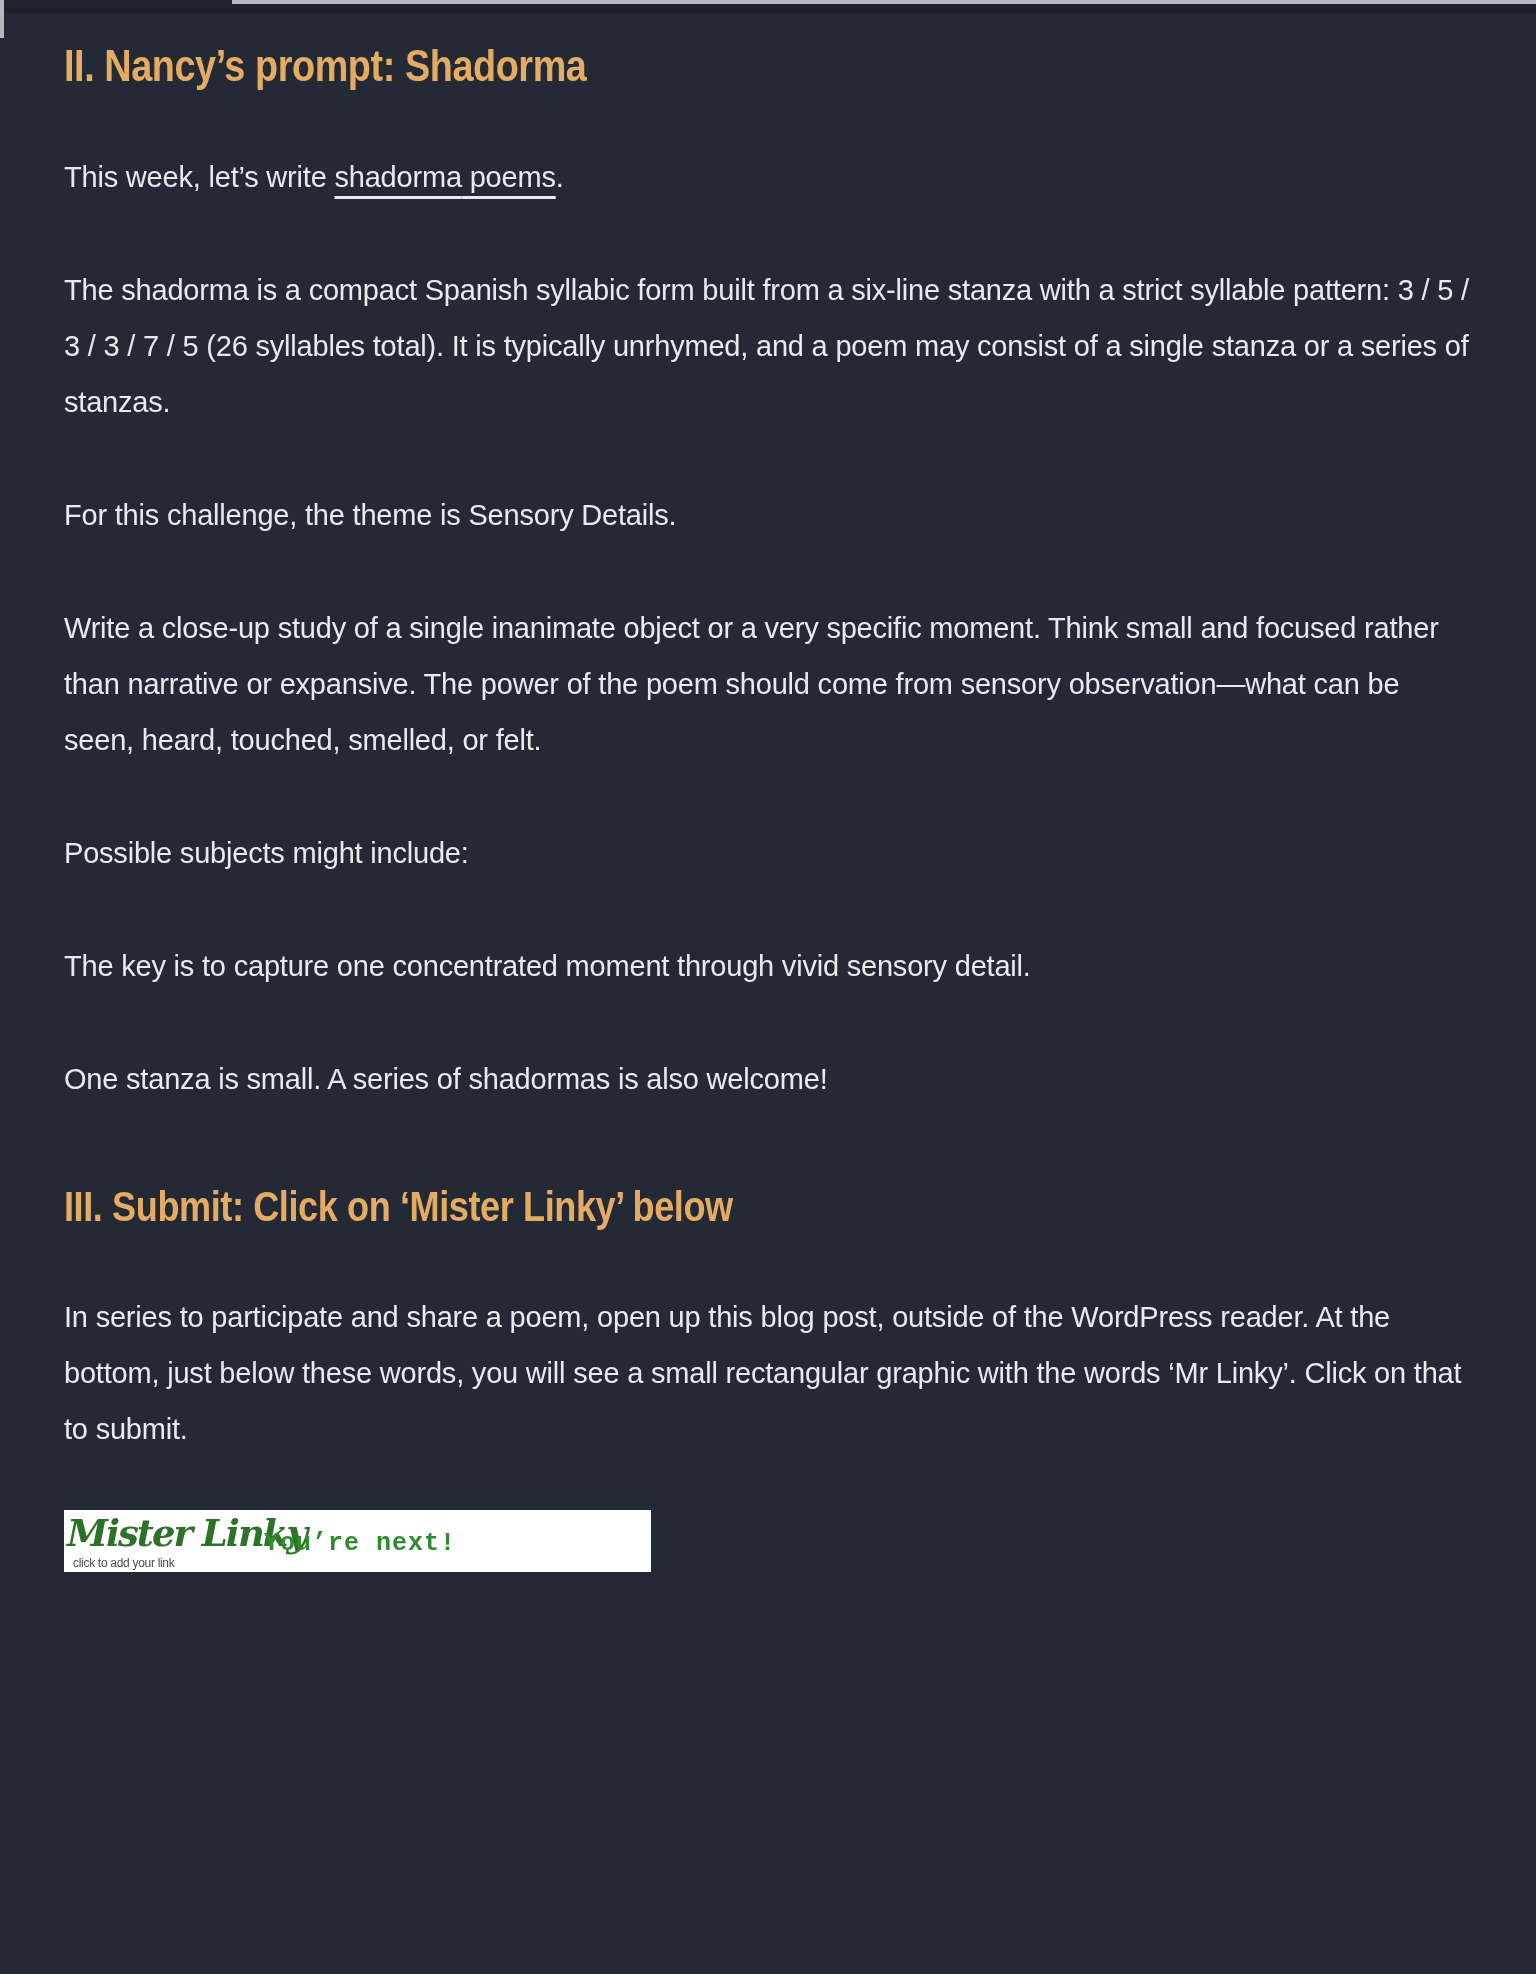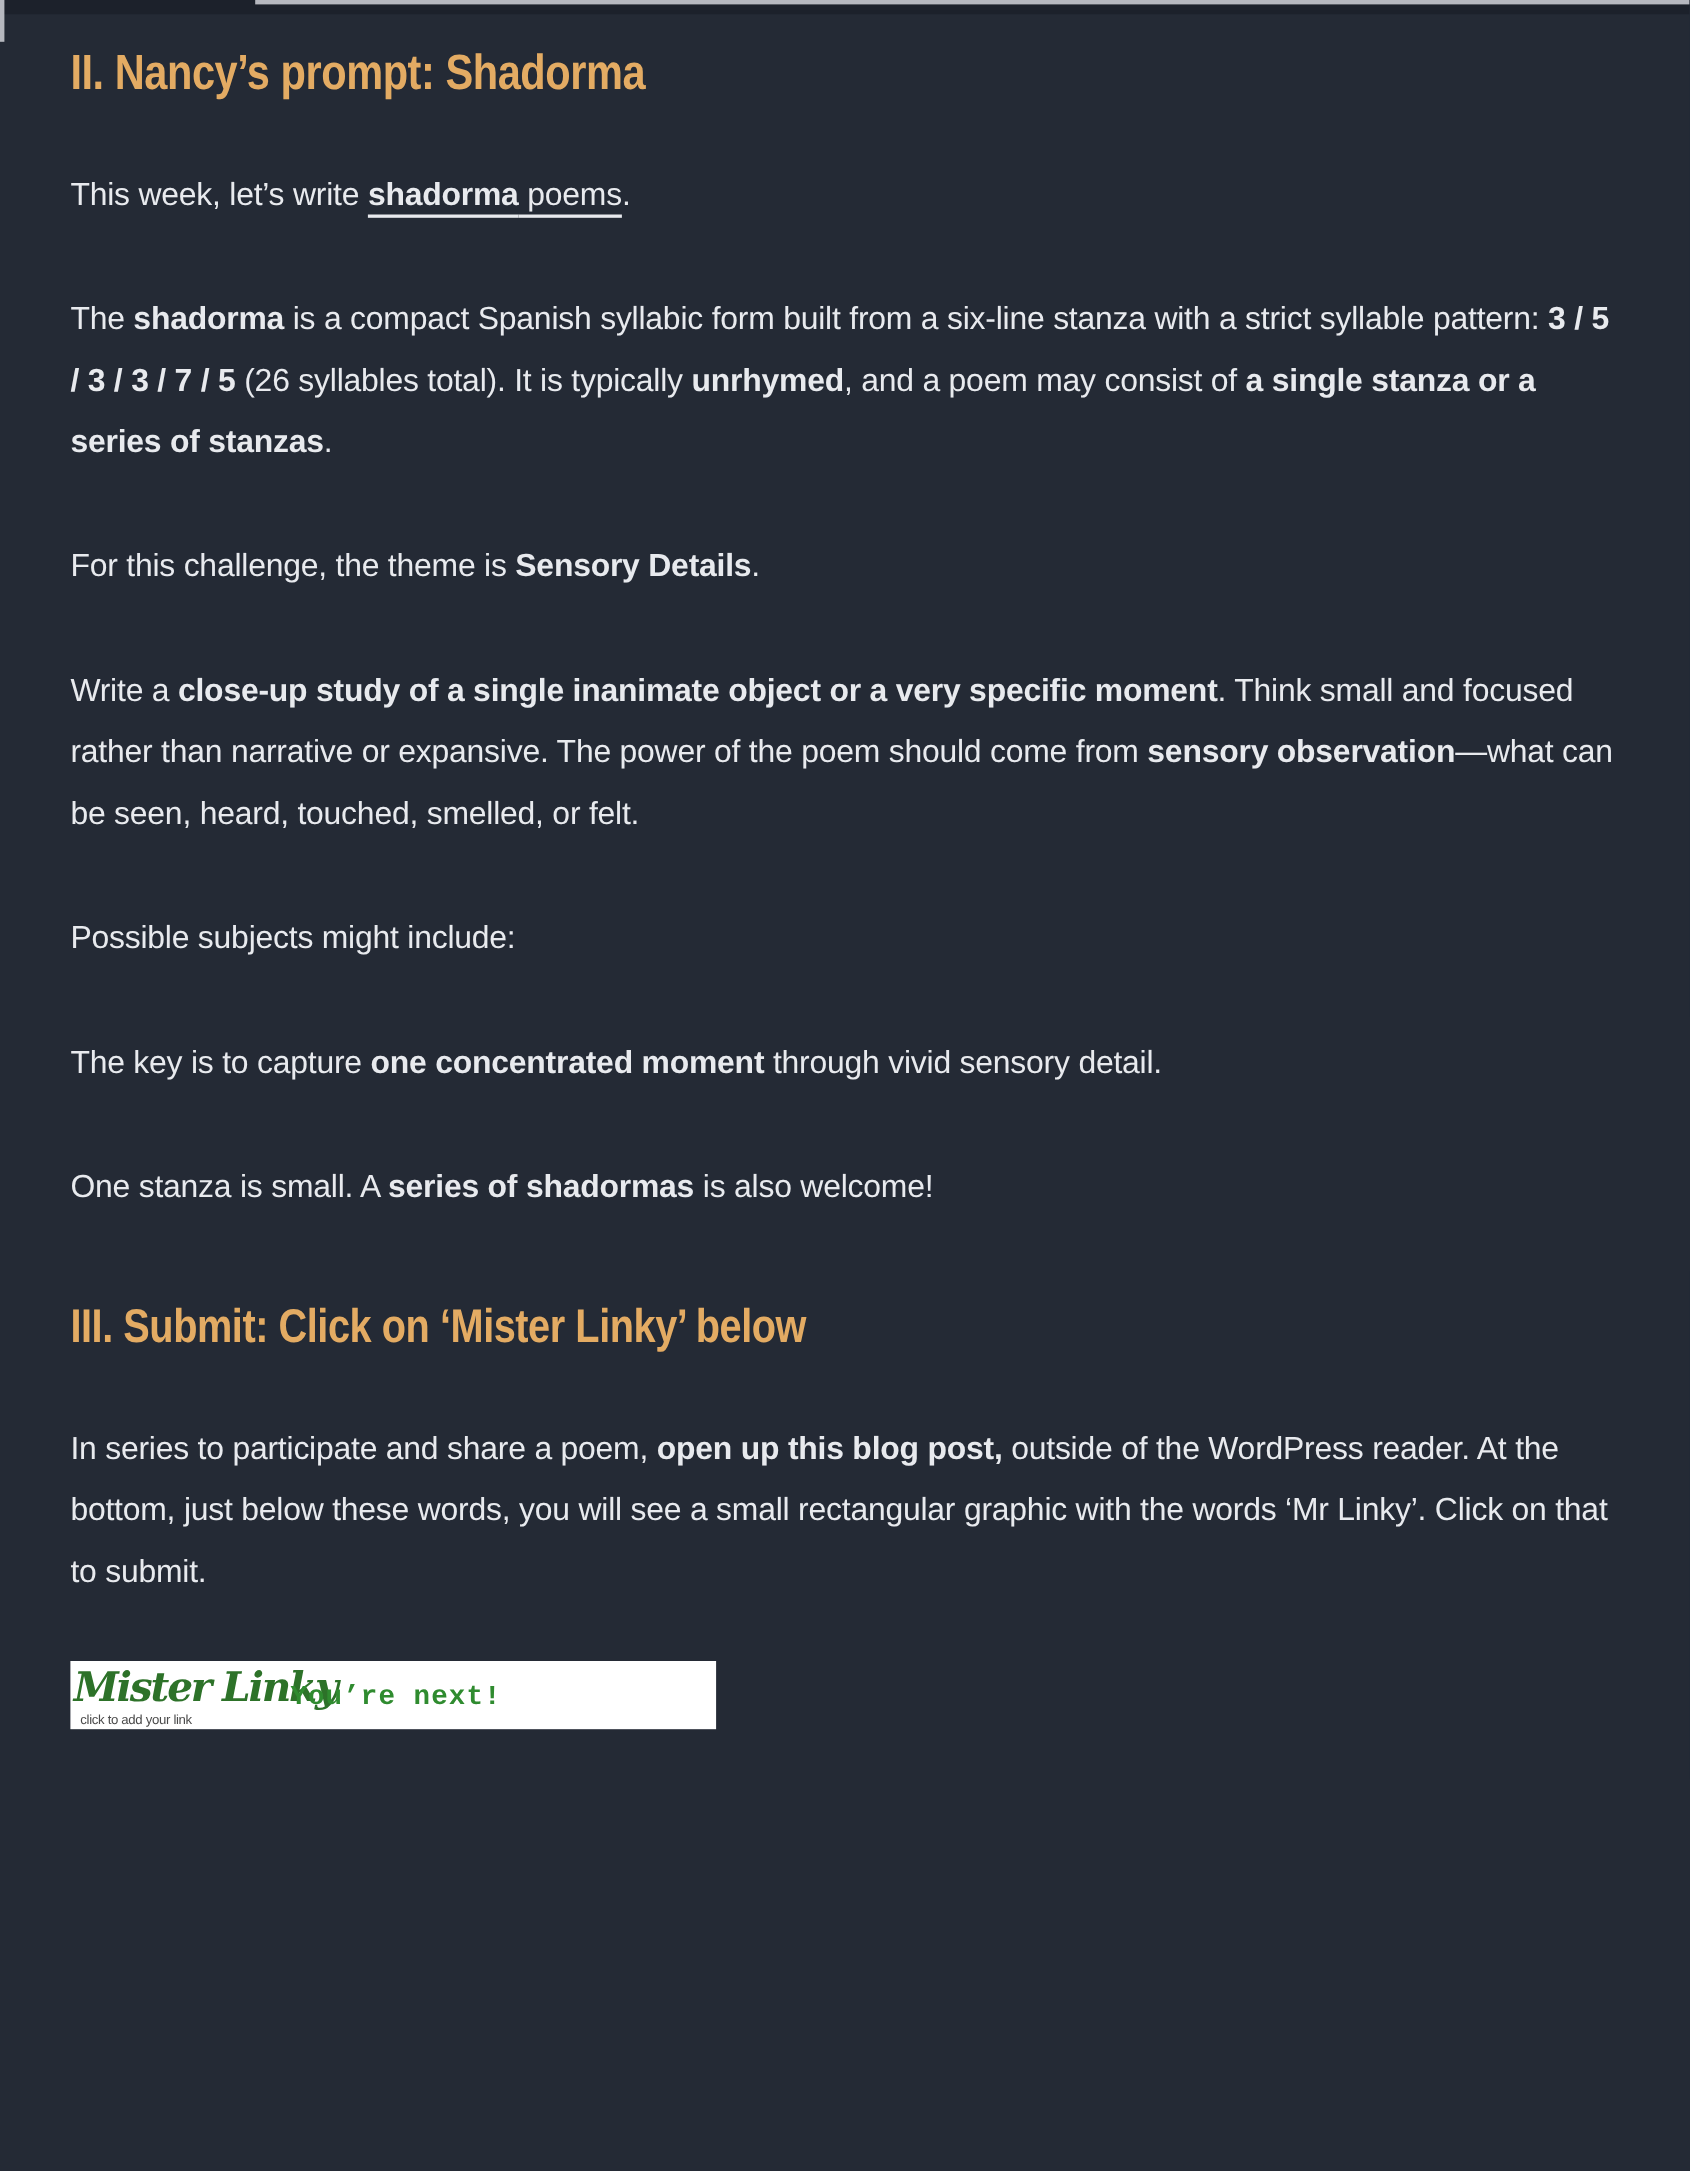--- a/index.html
+++ b/index.html
@@ -26,21 +26,21 @@
   main{position:relative;padding:40px 64px 0;width:100%;}
 
   h2{
     margin:0;font-size:45px;line-height:52px;font-weight:700;
     color:var(--accent);letter-spacing:-.5px;
     transform:scaleX(.84);transform-origin:0 50%;white-space:nowrap;
   }
   h2.h3{margin:73px 0 0;font-size:43px;}
 
   p{margin:57px 0 0;font-size:29px;line-height:56px;letter-spacing:-.2px;}
-  p strong,li strong{font-weight:700;}
+  p strong,li strong{font-weight:400;}
 
   .lnk{
     color:var(--text);
     text-decoration:underline;
     text-decoration-thickness:3px;
     text-underline-offset:9px;
     text-decoration-color:var(--text);
     cursor:pointer;
   }
 

